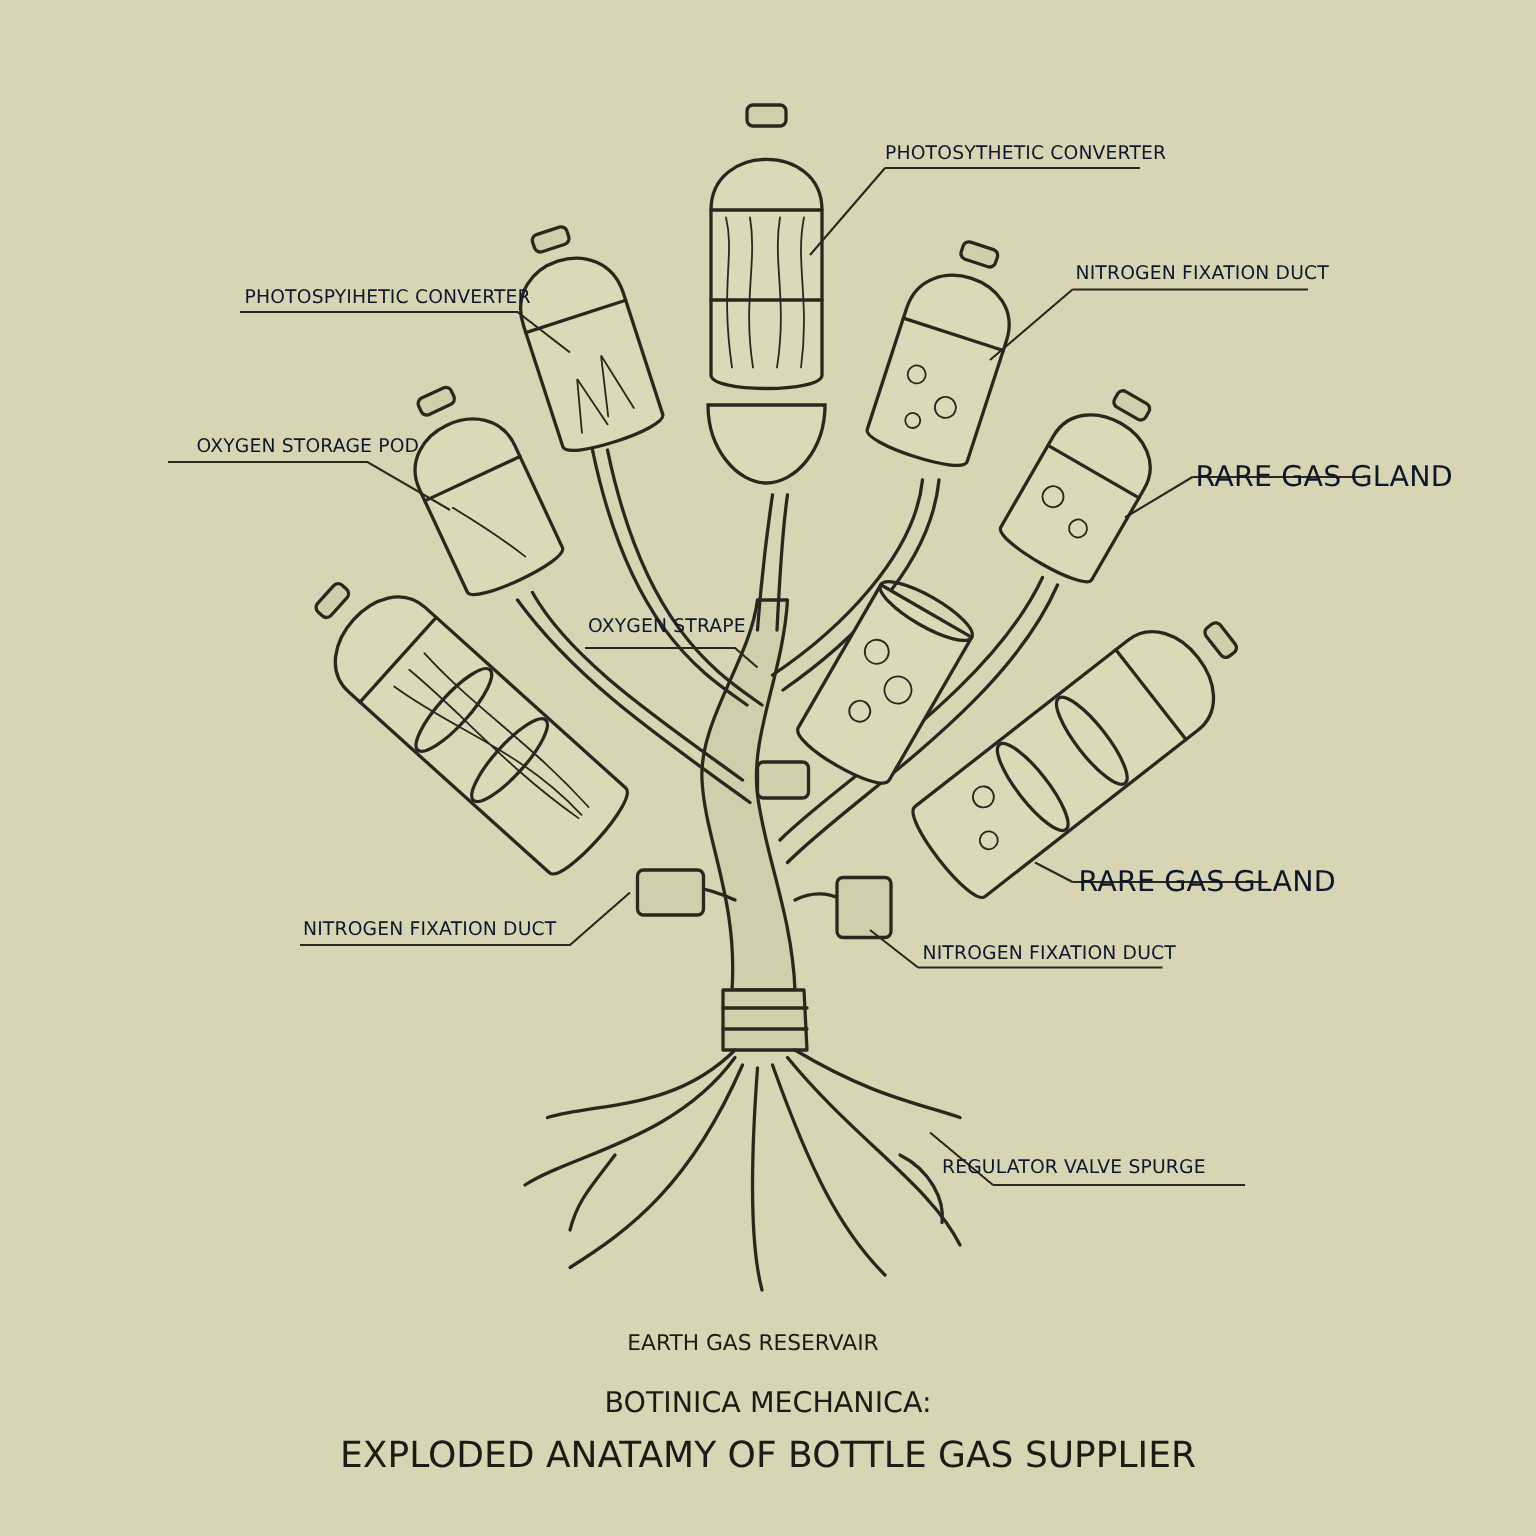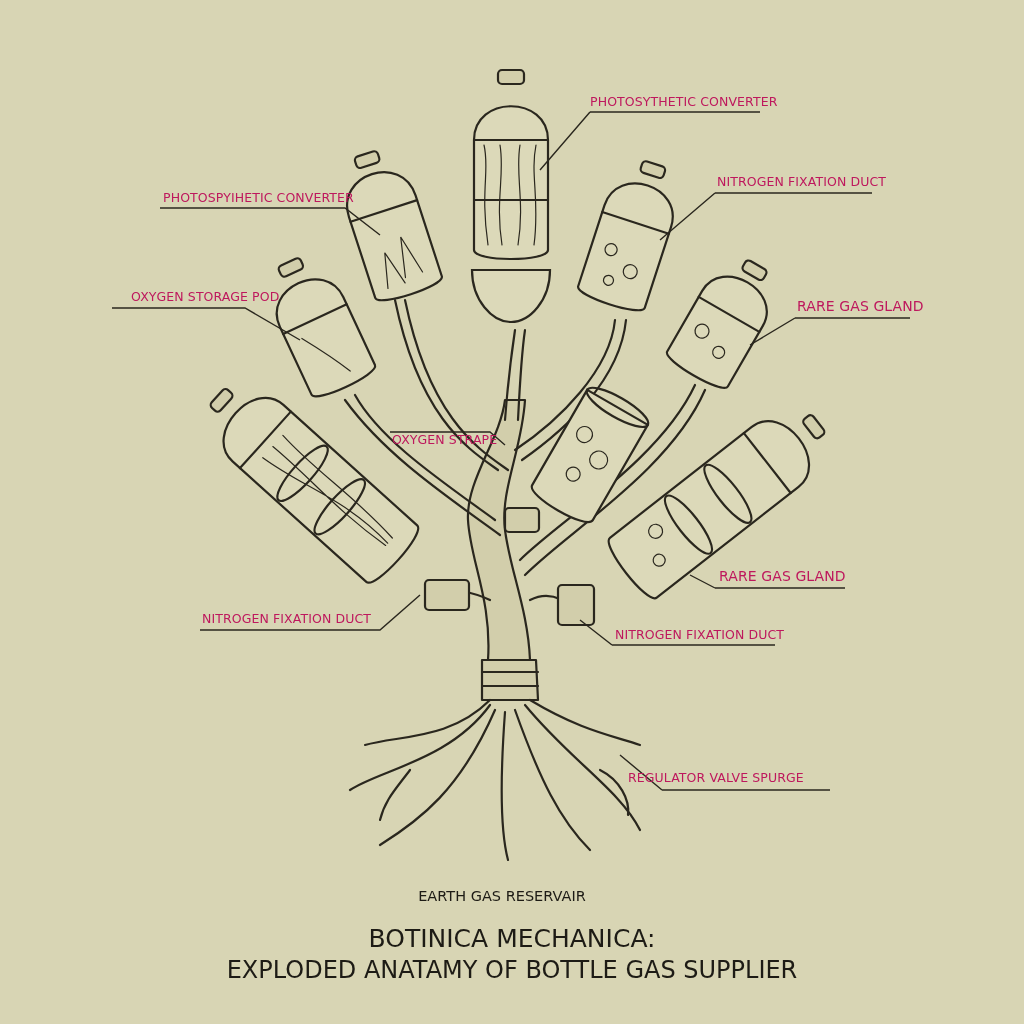--- a/index.html
+++ b/index.html
@@ -6,26 +6,26 @@
   body {
     width:1024px; height:1024px; overflow:hidden;
     background:#d8d5b4;
     font-family:"DejaVu Sans", "Liberation Sans", sans-serif;
     color:#222018;
     position:relative;
   }
   #canvas { position:absolute; left:0; top:0; width:1024px; height:1024px; }
   .label {
     position:absolute; font-size:12.5px; letter-spacing:0.1px;
-    color:#be185d; white-space:nowrap; line-height:14px;
+    color:#0f172a; white-space:nowrap; line-height:14px;
   }
-  .label.big { font-size:14px; }
+  .label.big { font-size:19px;margin-top:12px; }
   .caption { position:absolute; left:0; width:1024px; text-align:center; color:#1d1b15; }
   .cap-sub { top:888px; font-size:14.5px; }
-  .cap-title { top:924px; font-size:25px; }
+  .cap-title { top:924px; font-size:19px; }
   .cap-title2 { top:956px; font-size:24px; }
   svg .ink { fill:none; stroke:#2a271e; stroke-width:2.2; stroke-linecap:round; stroke-linejoin:round; }
   svg .thin { fill:none; stroke:#2a271e; stroke-width:1.2; stroke-linecap:round; }
   svg .glass { fill:#dcd9b9; stroke:#2a271e; stroke-width:2.2; }
   svg .fillbody { fill:#d2ceab; stroke:#2a271e; stroke-width:2.2; stroke-linejoin:round; }
   svg .leader { fill:none; stroke:#2a271e; stroke-width:1.4; }
 </style>
 </head>
 <body>
 
@@ -145,21 +145,21 @@
     <path class="leader" d="M612,645 L775,645 M612,645 L580,620"></path>
     <path class="leader" d="M662,790 L830,790 M662,790 L620,755"></path>
   </g>
 </svg>
 
 <div class="label" style="left:590px;top:95px;">PHOTOSYTHETIC CONVERTER</div>
 <div class="label" style="left:163px;top:191px;">PHOTOSPYIHETIC CONVERTER</div>
 <div class="label" style="left:717px;top:175px;">NITROGEN FIXATION DUCT</div>
 <div class="label" style="left:131px;top:290px;">OXYGEN STORAGE POD</div>
 <div class="label big" style="left:797px;top:299px;">RARE GAS GLAND</div>
-<div class="label" style="left:392px;top:433px;">OXYGEN STRAPE</div>
+<div class="label" style="left:392px;top:410px;">OXYGEN STRAPE</div>
 <div class="label" style="left:202px;top:612px;">NITROGEN FIXATION DUCT</div>
 <div class="label big" style="left:719px;top:569px;">RARE GAS GLAND</div>
 <div class="label" style="left:615px;top:628px;">NITROGEN FIXATION DUCT</div>
 <div class="label" style="left:628px;top:771px;">REGULATOR VALVE SPURGE</div>
 
 <div class="caption cap-sub" style="left:-10px;">EARTH GAS RESERVAIR</div>
 <div class="caption cap-title">BOTINICA MECHANICA:</div>
 <div class="caption cap-title2">EXPLODED ANATAMY OF BOTTLE GAS SUPPLIER</div>
 
 </body></html>

